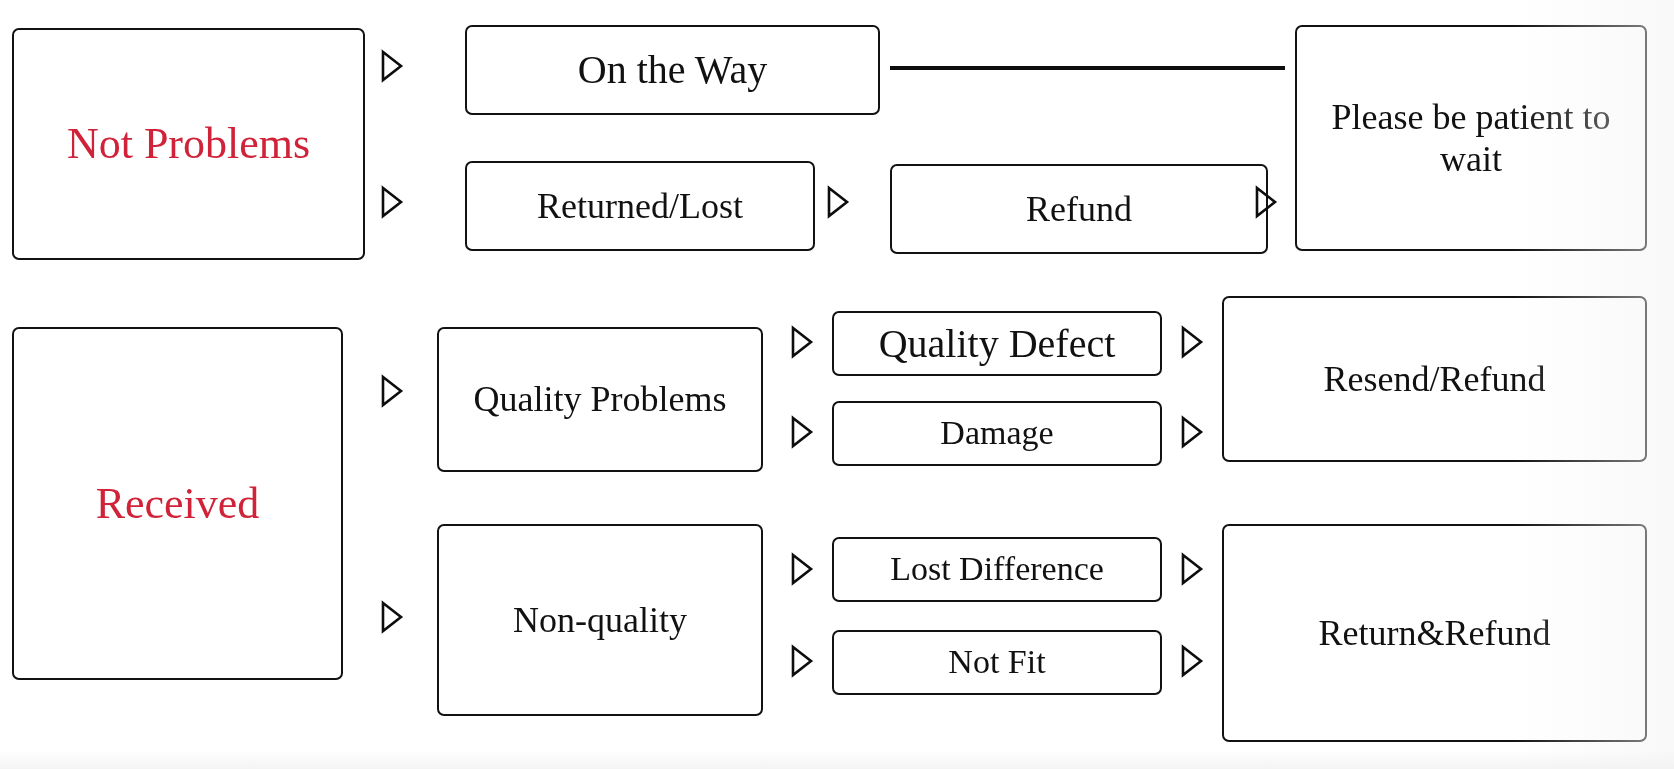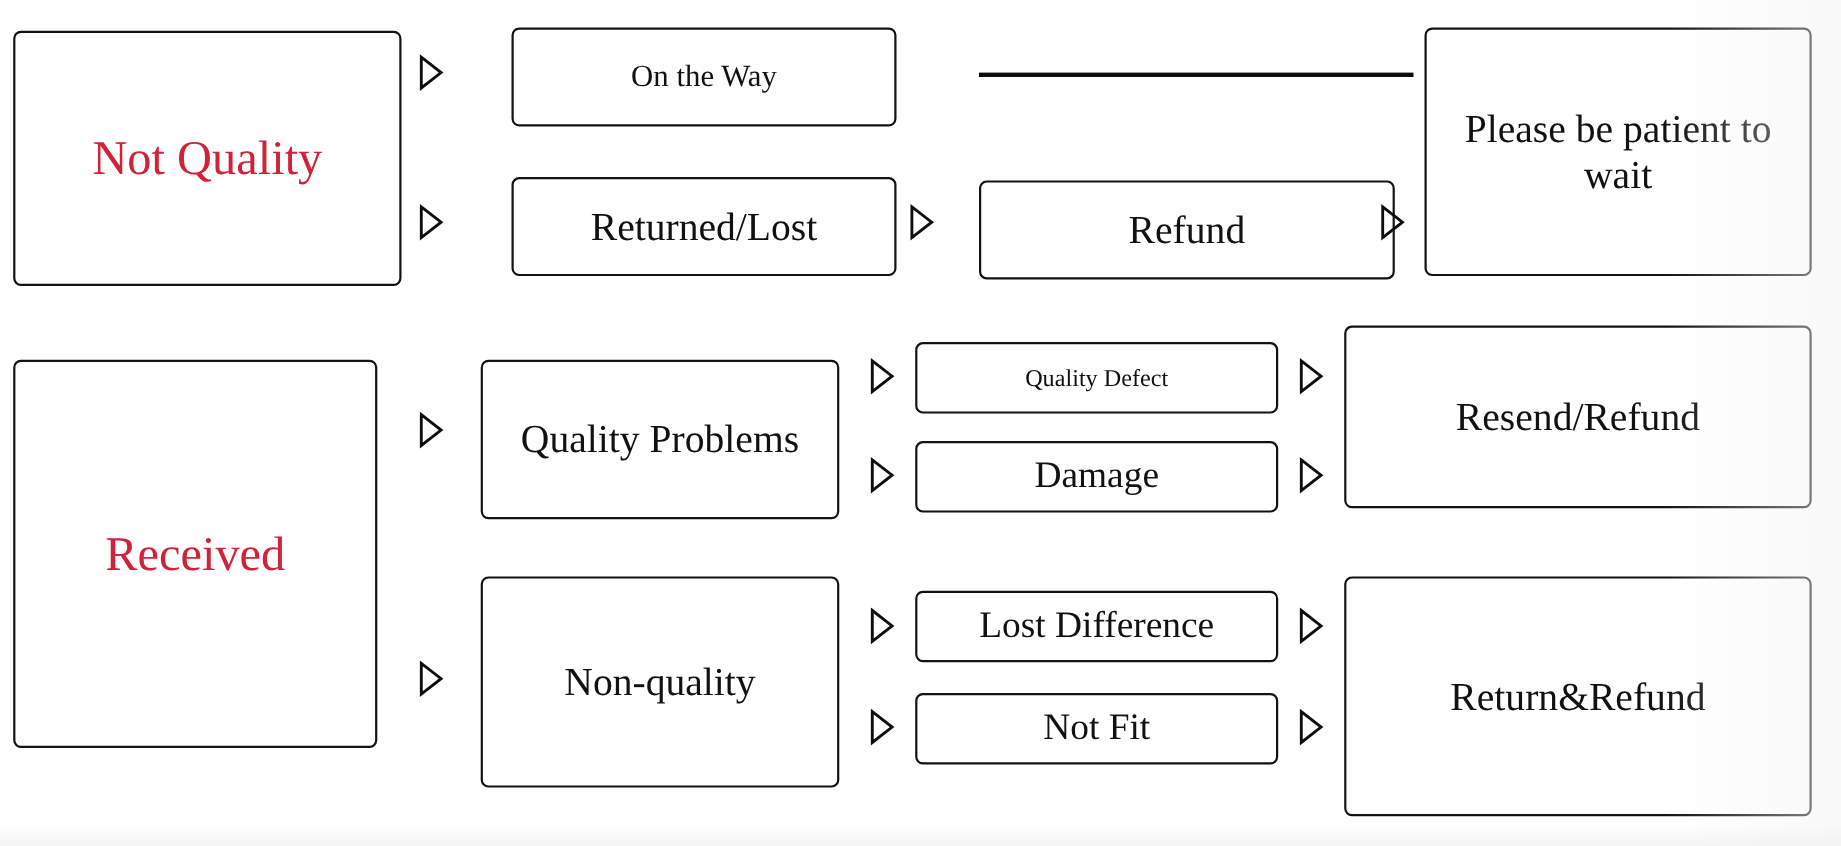--- a/index.html
+++ b/index.html
@@ -69,29 +69,29 @@
     position: absolute;
     background: #0d0d0d;
     height: 4px;
   }
 </style>
 </head>
 <body>
 
 <div id="canvas">
 
-  <div class="node red" style="left:12px; top:28px; width:353px; height:232px; font-size:44px;">Not Quality</div>
+  <div class="node red" style="left:12px; top:28px; width:353px; height:232px; font-size:44px;">Not Problems</div>
 
   <div class="arrow" style="left:378px; top:49px;">
     <svg viewBox="0 0 26 34" aria-hidden="true">
       <polygon points="5,3 23,17 5,31" fill="none" stroke="#0d0d0d" stroke-width="2.6" stroke-linejoin="miter"></polygon>
     </svg>
   </div>
 
-  <div class="node" style="left:465px; top:25px; width:350px; height:90px; font-size:28px;">On the Way</div>
+  <div class="node" style="left:465px; top:25px; width:415px; height:90px; font-size:40px;">On the Way</div>
 
   <div class="hline" style="left:890px; top:66px; width:395px;"></div>
 
   <div class="arrow" style="left:1292px; top:49px;">
     <svg viewBox="0 0 26 34" aria-hidden="true">
       <polygon points="5,3 23,17 5,31" fill="none" stroke="#0d0d0d" stroke-width="2.6" stroke-linejoin="miter"></polygon>
     </svg>
   </div>
 
   <div class="arrow" style="left:378px; top:185px;">
@@ -127,21 +127,21 @@
   </div>
 
   <div class="node" style="left:437px; top:327px; width:326px; height:145px; font-size:36px;">Quality Problems</div>
 
   <div class="arrow" style="left:788px; top:325px;">
     <svg viewBox="0 0 26 34" aria-hidden="true">
       <polygon points="5,3 23,17 5,31" fill="none" stroke="#0d0d0d" stroke-width="2.6" stroke-linejoin="miter"></polygon>
     </svg>
   </div>
 
-  <div class="node" style="left:832px; top:311px; width:330px; height:65px; font-size:22px;">Quality Defect</div>
+  <div class="node" style="left:832px; top:311px; width:330px; height:65px; font-size:40px;">Quality Defect</div>
 
   <div class="arrow" style="left:1178px; top:325px;">
     <svg viewBox="0 0 26 34" aria-hidden="true">
       <polygon points="5,3 23,17 5,31" fill="none" stroke="#0d0d0d" stroke-width="2.6" stroke-linejoin="miter"></polygon>
     </svg>
   </div>
 
   <div class="arrow" style="left:788px; top:415px;">
     <svg viewBox="0 0 26 34" aria-hidden="true">
       <polygon points="5,3 23,17 5,31" fill="none" stroke="#0d0d0d" stroke-width="2.6" stroke-linejoin="miter"></polygon>

